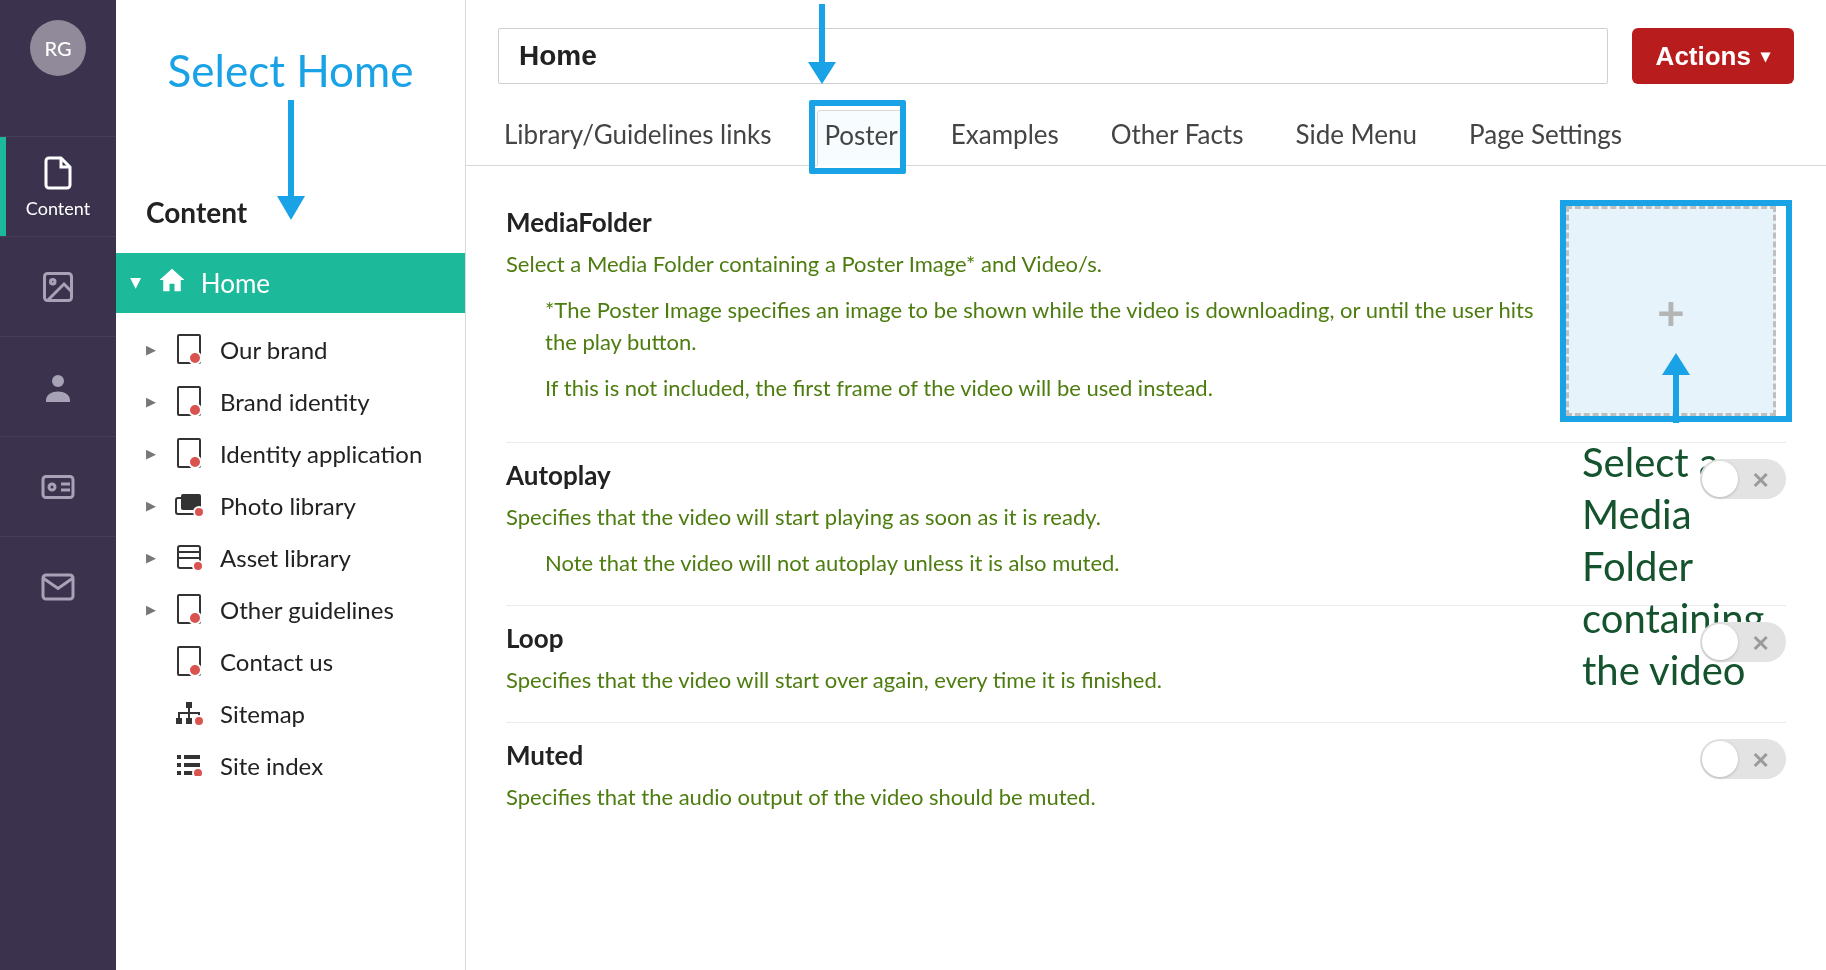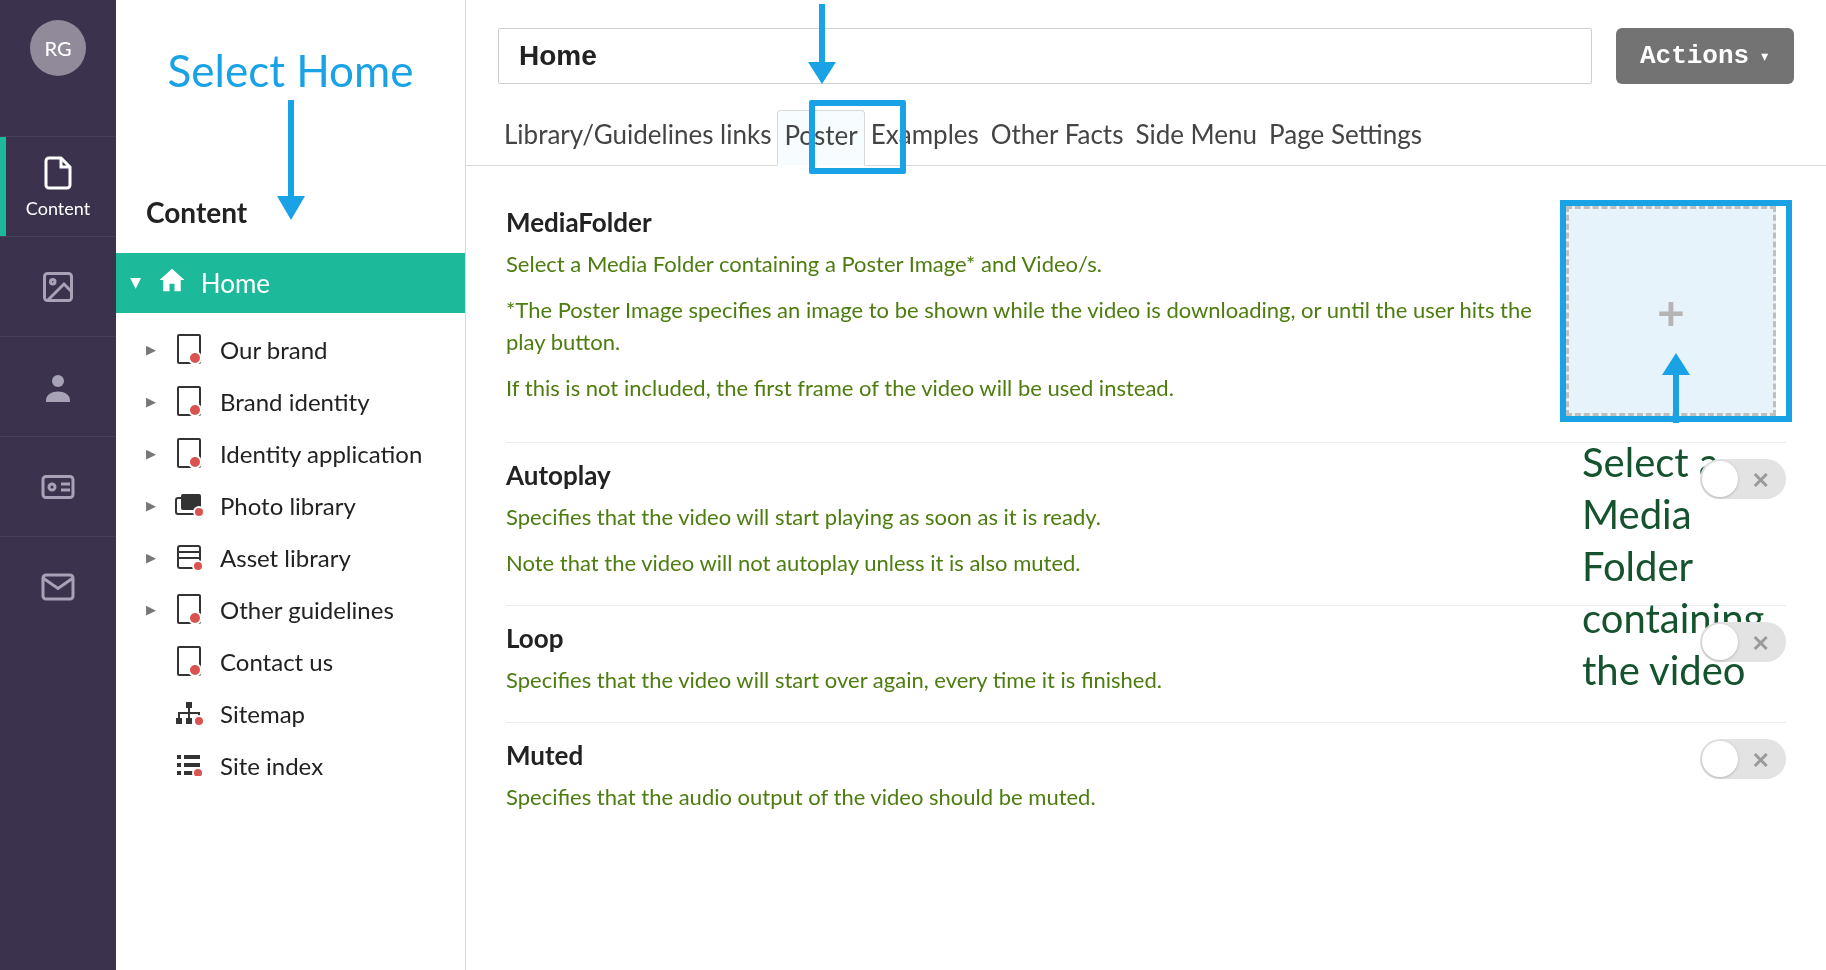--- a/index.html
+++ b/index.html
@@ -26,38 +26,38 @@
 .tree .node-home .caret { font-size: 14px; transform: rotate(90deg); }
 .tree .children { padding: 10px 0 10px 30px; display: flex; flex-direction: column; }
 .tree .child { height: 52px; display: flex; align-items: center; gap: 16px; font-size: 24px; color: #222; cursor: pointer; }
 .tree .child .caret { color: #777; font-size: 13px; width: 12px; }
 .tree .child .ic { width: 30px; display: flex; justify-content: center; }
 
 
 .main { flex: 1; display: flex; flex-direction: column; overflow: hidden; }
 .topbar { padding: 28px 32px 0 32px; display: flex; gap: 24px; align-items: start; }
 .topbar .title-input { flex: 1; height: 56px; border: 1px solid #cfcfcf; border-radius: 2px; padding: 0 20px; font-size: 28px; font-weight: 700; color: #222; }
-.topbar .actions-btn { height: 56px; padding: 0 24px; background: #737373; color: #fff; font-size: 26px; font-weight: 600; border: none; border-radius: 6px; display: flex; align-items: center; gap: 10px; cursor: pointer; font-family: Liberation Mono, monospace; }
+.topbar .actions-btn { height: 56px; padding: 0 24px; background: #b91c1c; color: #fff; font-size: 26px; font-weight: 600; border: none; border-radius: 6px; display: flex; align-items: center; gap: 10px; cursor: pointer; }
 .topbar .actions-btn::after { content: "▾"; font-size: 18px; }
 
-.tabs { padding: 26px 32px 0 32px; display: flex; border-bottom: 1px solid #d9d9d9; position: relative; }
+.tabs { padding: 26px 32px 0 32px; display: flex; gap: 40px; border-bottom: 1px solid #d9d9d9; position: relative; }
 .tabs .tab { font-size: 26px; color: #444; padding: 8px 6px 14px; cursor: pointer; position: relative; }
 .tabs .tab.active { background: #f7fcff; border: 1px solid #d9d9d9; border-bottom: 1px solid #fff; border-radius: 4px 4px 0 0; margin-bottom: -1px; }
 
 .ann-tab-box { position: absolute; border: 6px solid #19a2e6; border-radius: 2px; pointer-events: none; }
 .ann-tab-arrow { position: absolute; color: #19a2e6; pointer-events: none; }
 
 .content { padding: 40px 40px 20px 40px; display: flex; gap: 40px; position: relative; }
 .content .left { flex: 1; display: flex; flex-direction: column; gap: 16px; }
 .setting { border-bottom: 1px solid #ececec; padding-bottom: 26px; display: flex; gap: 30px; align-items: flex-start; }
 .setting:last-child { border-bottom: none; }
 .setting .txt { flex: 1; }
 .setting h3 { font-size: 26px; font-weight: 700; margin-bottom: 10px; }
 .setting p { font-size: 22px; color: #4d7c0f; line-height: 1.45; }
-.setting p + p { margin-top: 14px; }
+.setting p + p { margin-top: 14px; margin-left: 39px; }
 
 .toggle { width: 86px; height: 40px; background: #e3e3e3; border-radius: 20px; position: relative; cursor: pointer; flex-shrink: 0; }
 .toggle .knob { position: absolute; left: 2px; top: 2px; width: 36px; height: 36px; border-radius: 50%; background: #fff; box-shadow: 0 1px 3px rgba(0,0,0,.2); }
 .toggle .x { position: absolute; right: 16px; top: 50%; transform: translateY(-50%); color: #9a9a9a; font-size: 22px; font-weight: 700; }
 
 .mediaPicker { width: 210px; height: 210px; border: 3px dashed #bfbfbf; background: #e6f3fb; display: flex; align-items: center; justify-content: center; cursor: pointer; }
 .mediaPicker .plus { font-size: 48px; color: #b5b5b5; font-weight: 700; }
 .media-wrap { position: relative; width: 220px; }
 .media-wrap .hlt { position: absolute; inset: -6px; border: 6px solid #19a2e6; pointer-events: none; }
 .media-wrap .arrow2 { position: absolute; bottom: -10px; left: 50%; transform: translateX(-50%); color: #19a2e6; pointer-events: none; }

